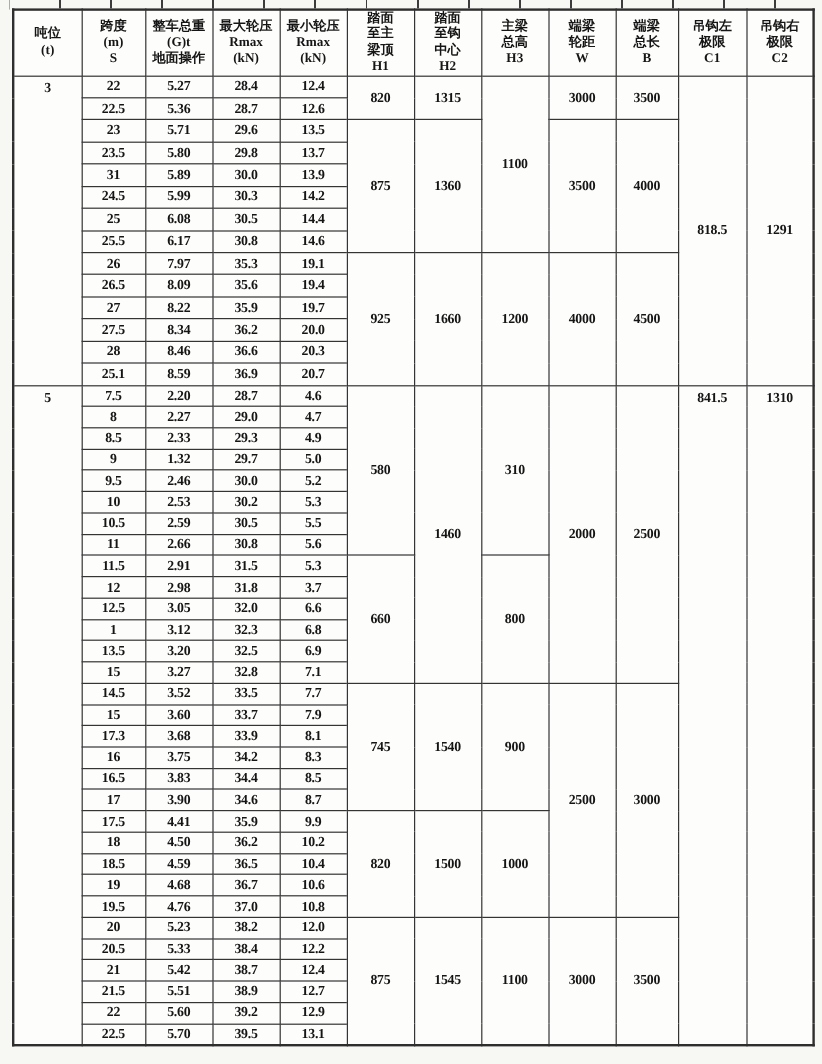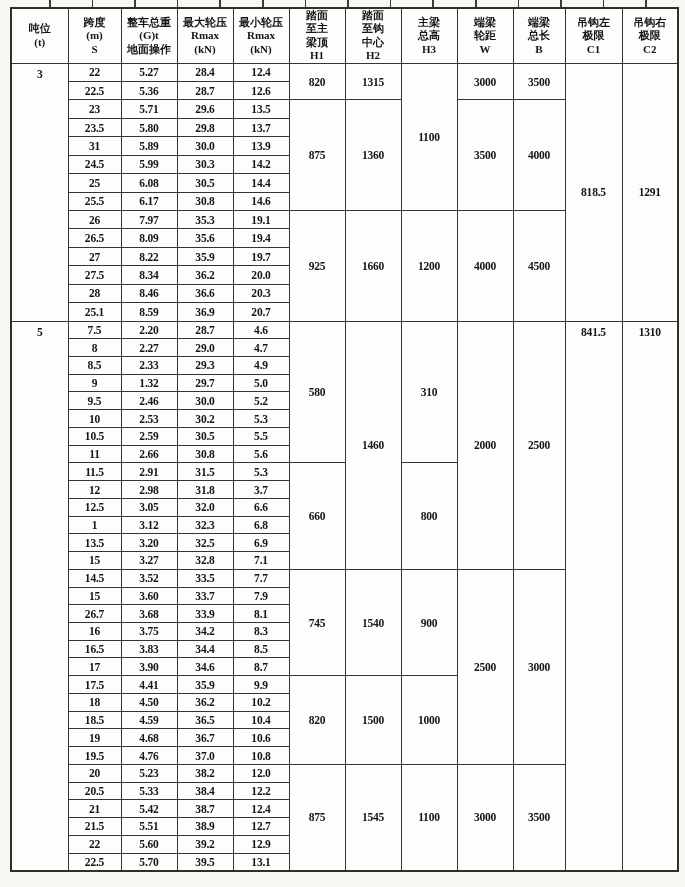--- a/index.html
+++ b/index.html
@@ -359,21 +359,21 @@
         <td rowspan="11">2500</td>
         <td rowspan="11">3000</td>
       </tr>
       <tr>
         <td>15</td>
         <td>3.60</td>
         <td>33.7</td>
         <td>7.9</td>
       </tr>
       <tr>
-        <td>26.7</td>
+        <td>17.3</td>
         <td>3.68</td>
         <td>33.9</td>
         <td>8.1</td>
       </tr>
       <tr>
         <td>16</td>
         <td>3.75</td>
         <td>34.2</td>
         <td>8.3</td>
       </tr>

